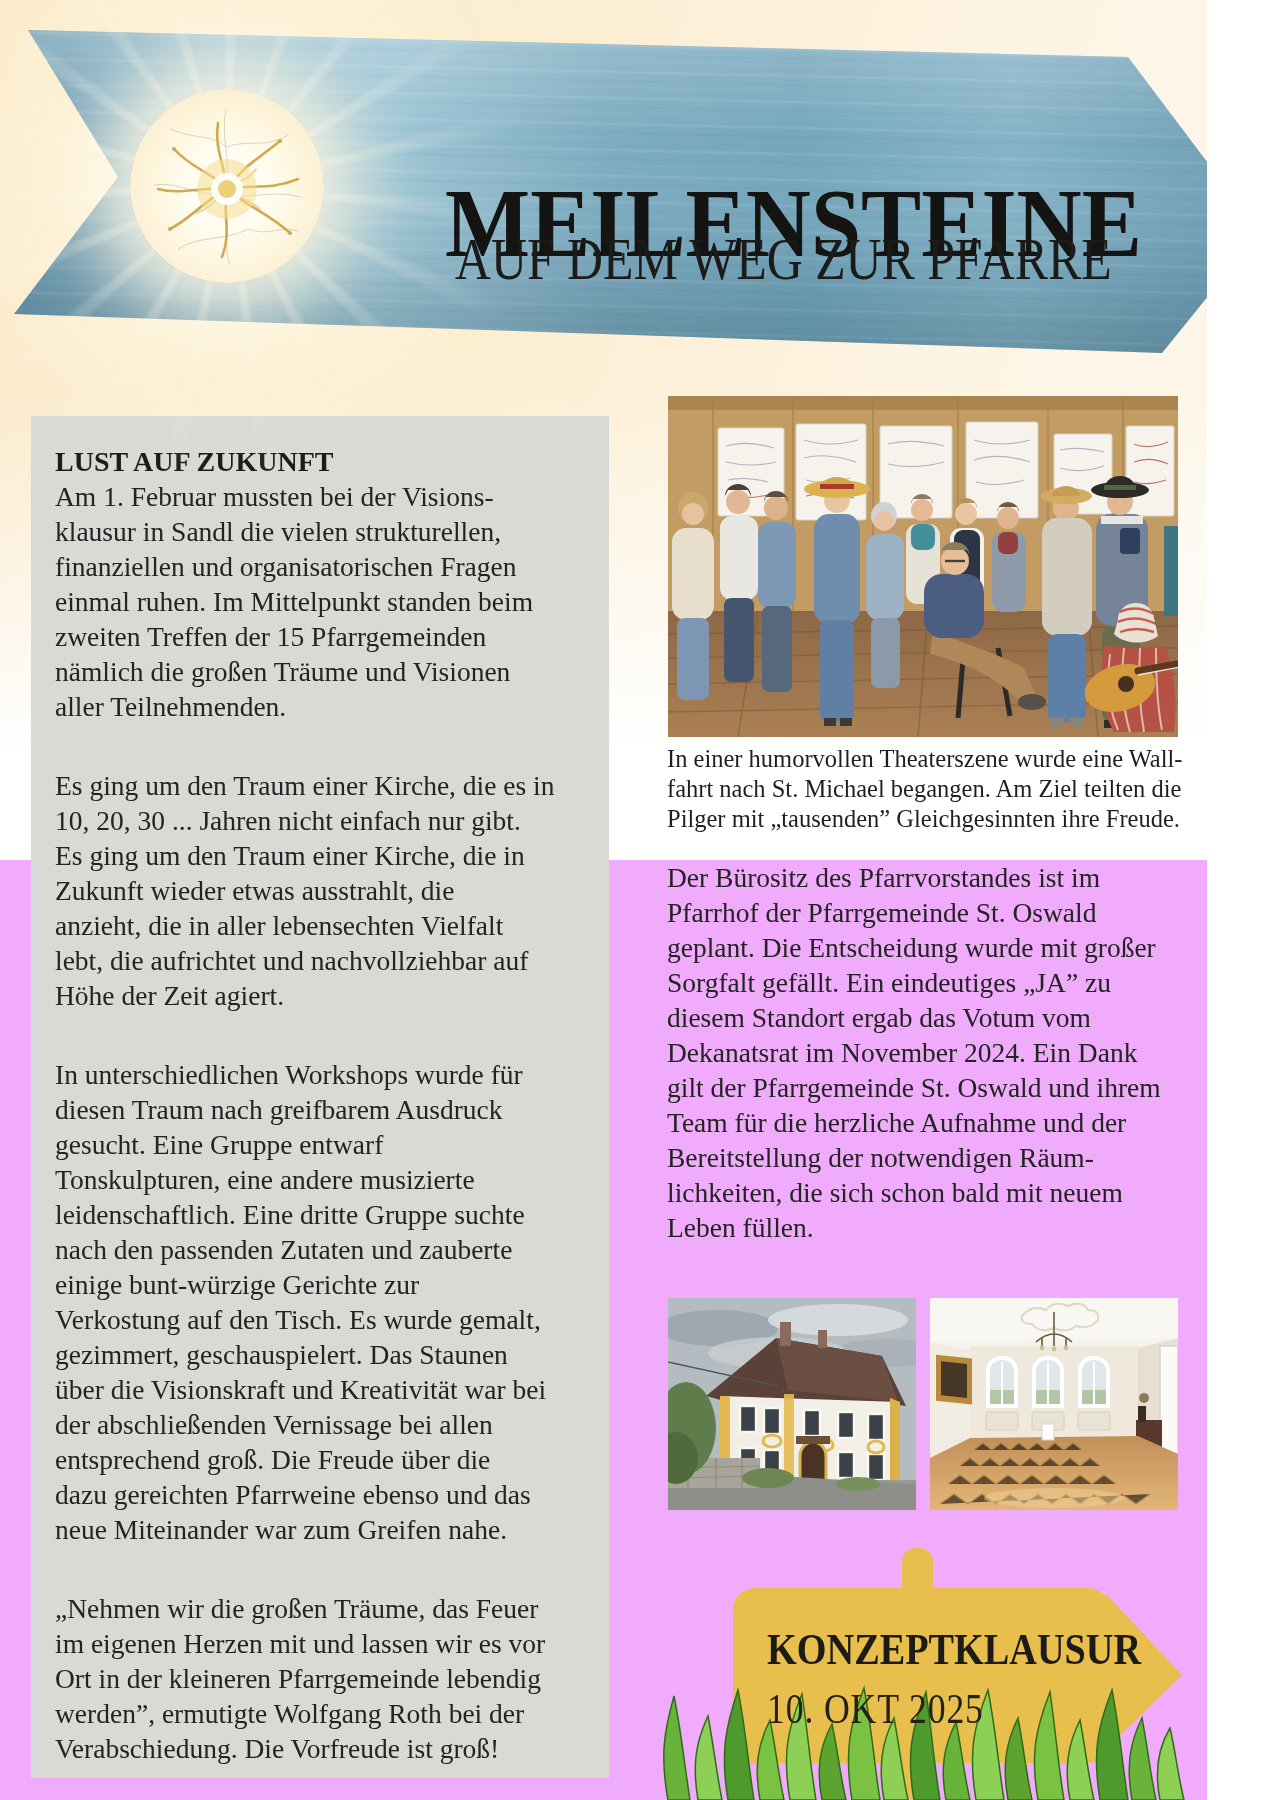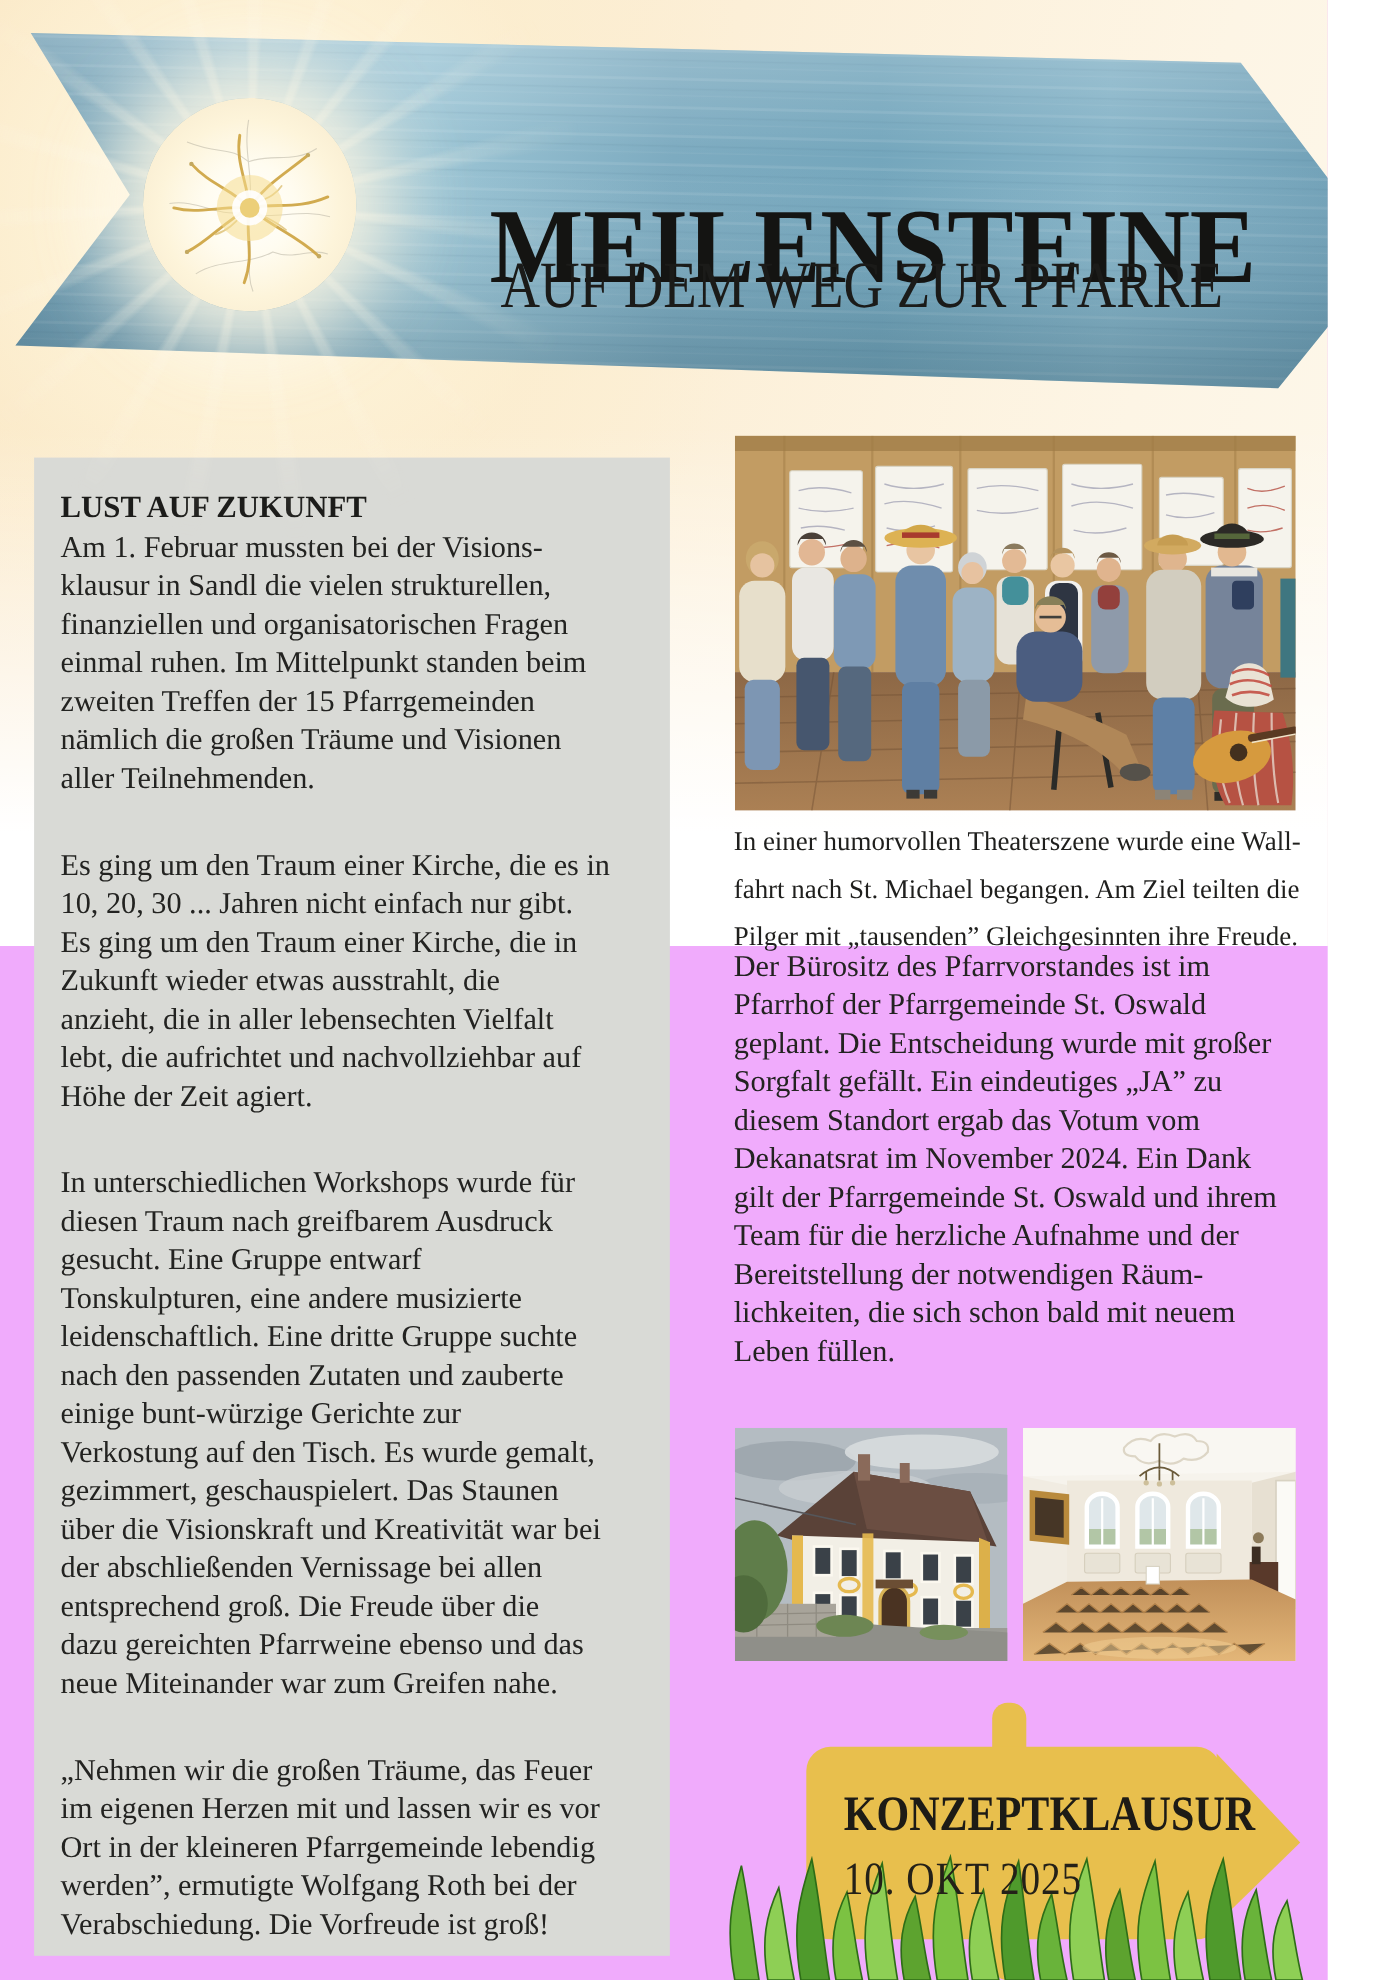--- a/index.html
+++ b/index.html
@@ -34,21 +34,21 @@
   .left-col{position:absolute;left:31px;top:416px;width:578px;height:1362px;background:#d9dad6;
     box-sizing:border-box;padding:28px 22px 0 24px;z-index:1;}
   .left-col h2{margin:0;font-size:28px;line-height:35px;font-weight:bold;color:#1c1c1a;}
   .body-par{margin:0 0 44px 0;font-size:27.5px;line-height:35px;white-space:pre-line;color:#232321;}
   .left-col .body-par:last-child{margin-bottom:0;}
 
   
   .photo{position:absolute;margin:0;overflow:hidden;}
   .photo svg{display:block;}
   .theater{left:668px;top:396px;width:510px;height:341px;}
-  .caption{position:absolute;left:667px;top:744px;width:552px;font-size:24.5px;line-height:43px;
+  .caption{position:absolute;left:667px;top:744px;width:552px;font-size:24.5px;line-height:30px;
     white-space:pre-line;color:#1f1f1d;z-index:1;}
   .pfarr{position:absolute;left:667px;top:860px;width:552px;z-index:1;}
   .pfarr h2{margin:0;font-size:28px;line-height:35px;font-weight:bold;color:#1c1c1a;}
   .pfarr .body-par{margin:0;}
   .house{left:668px;top:1298px;width:248px;height:212px;}
   .interior{left:930px;top:1298px;width:248px;height:212px;}
 
   
   .event-svg{position:absolute;left:640px;top:1540px;z-index:1;}
   .event-title{position:absolute;left:767px;top:1627px;z-index:2;font-weight:bold;font-size:45px;line-height:1;

